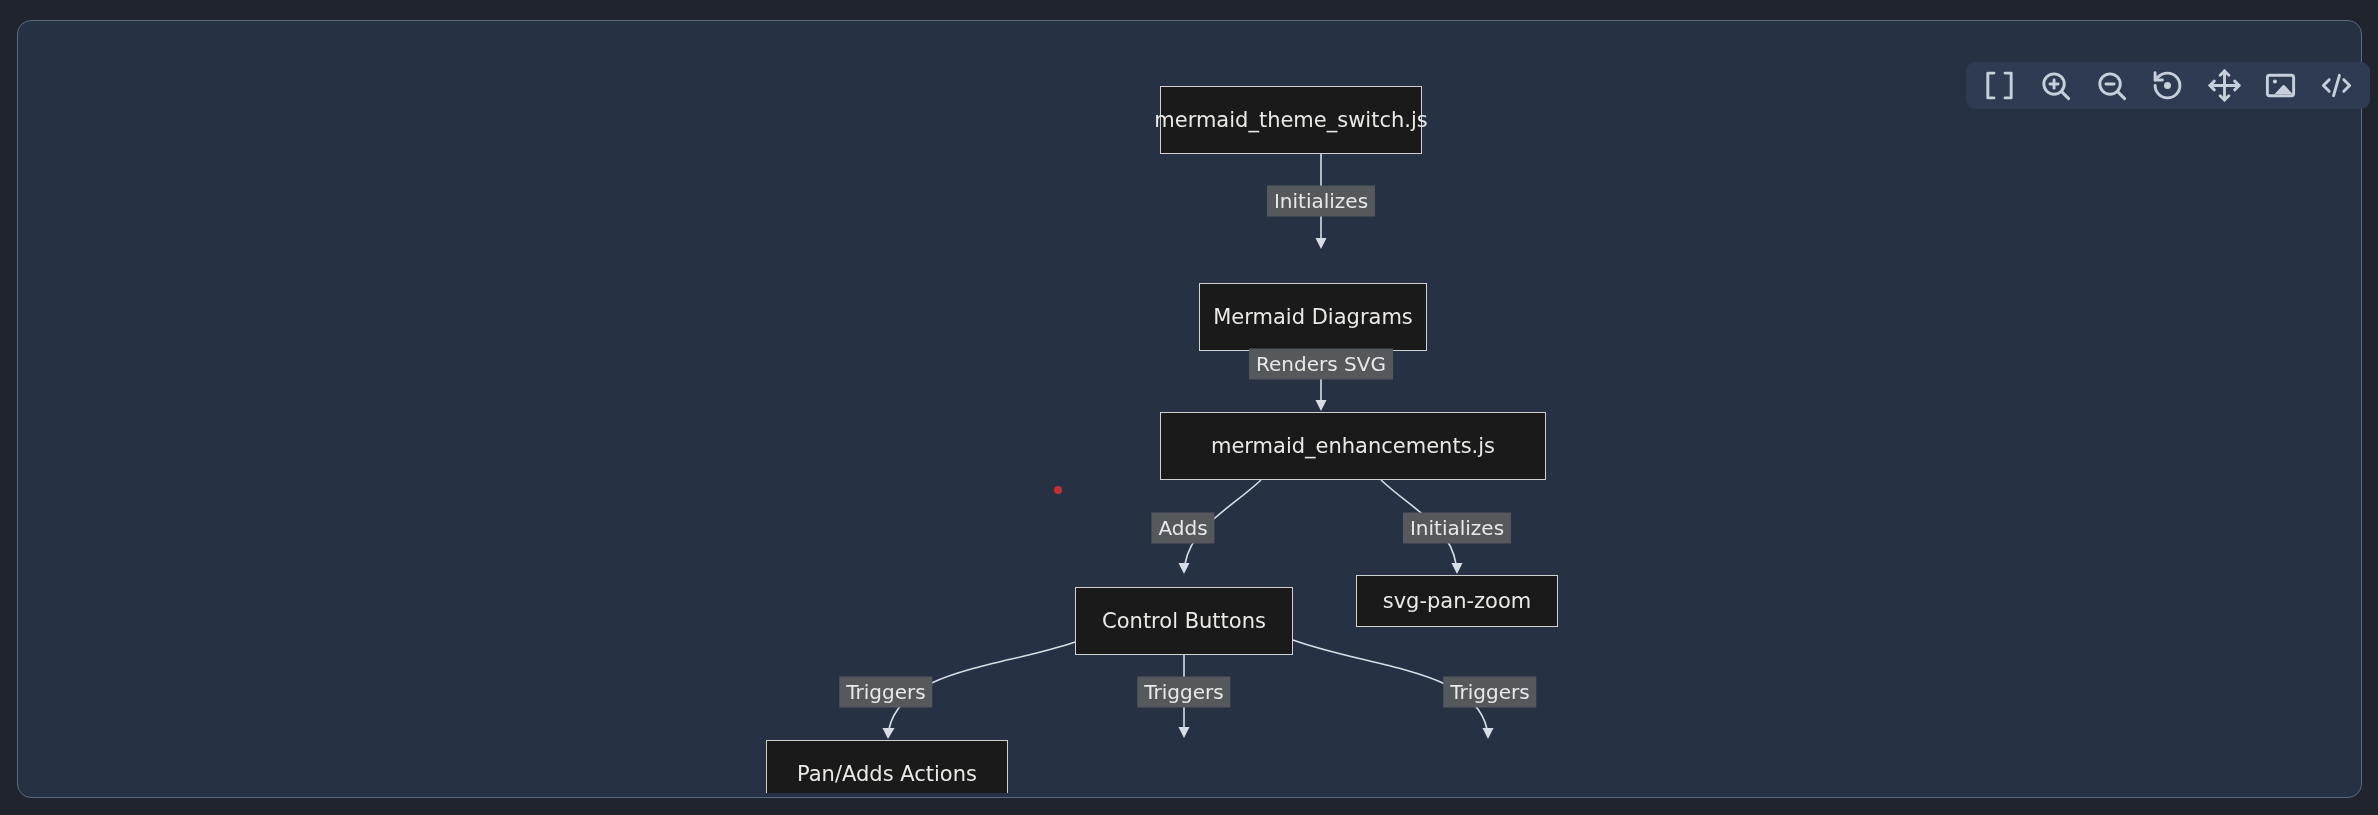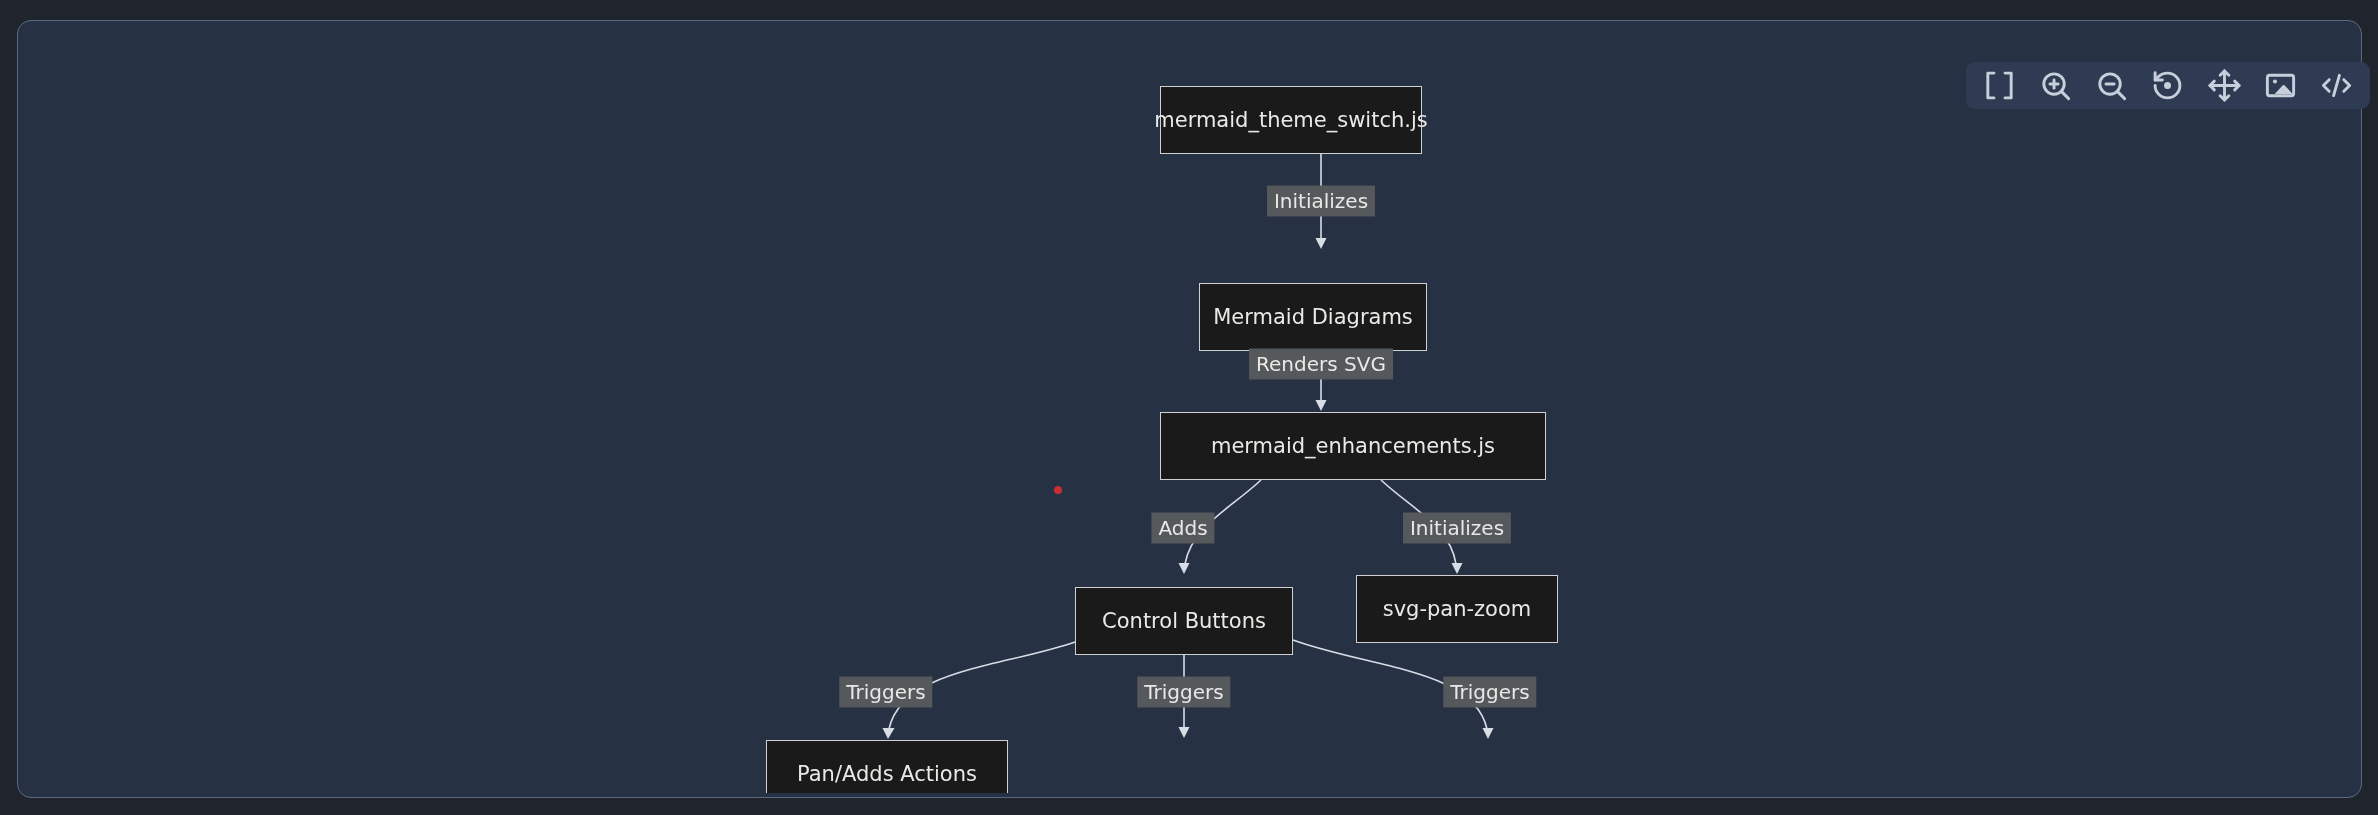--- a/index.html
+++ b/index.html
@@ -35,21 +35,21 @@
     border:1px solid var(--node-border);
     color:var(--node-text);
     display:flex;align-items:center;justify-content:center;
     font-family:"DejaVu Sans",sans-serif;
     font-size:21px;line-height:1;white-space:nowrap;
   }
   .n-theme   {left:1142px;top:65px; width:262px;height:68px;}
   .n-diagrams{left:1181px;top:229px;width:228px;height:68px;margin-top:33px;}
   .n-enh     {left:1142px;top:391px;width:386px;height:68px;}
   .n-controls{left:1057px;top:554px;width:218px;height:68px;margin-top:12px;}
-  .n-spz     {left:1338px;top:554px;width:202px;height:68px;}
+  .n-spz     {left:1338px;top:554px;width:202px;height:52px;}
   .n-panzoom {left:748px; top:719px;width:242px;height:68px;}
   .n-export  {left:1052px;top:719px;width:227px;height:68px;}
   .n-lightbox{left:1345px;top:719px;width:254px;height:68px;}
 
   .edge-label{
     position:absolute;transform:translate(-50%,-50%);
     background:var(--edge-label-bg);color:var(--edge-label-text);
     font-family:"DejaVu Sans",sans-serif;
     font-size:20px;line-height:1;padding:5px 7px 6px;white-space:nowrap;
   }

